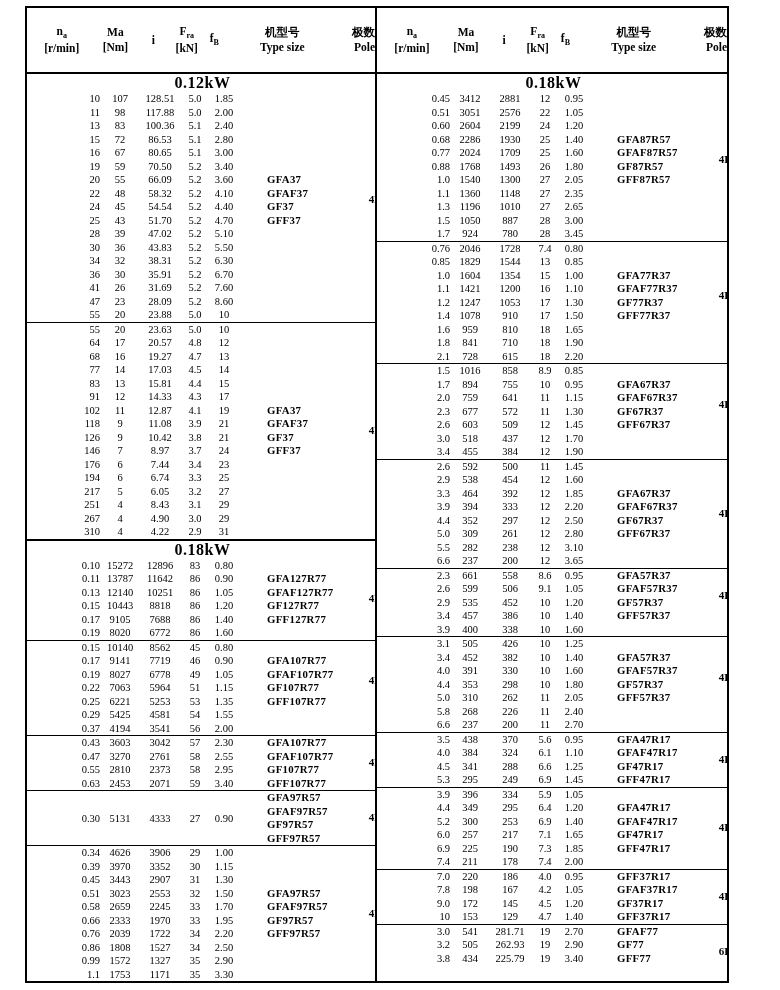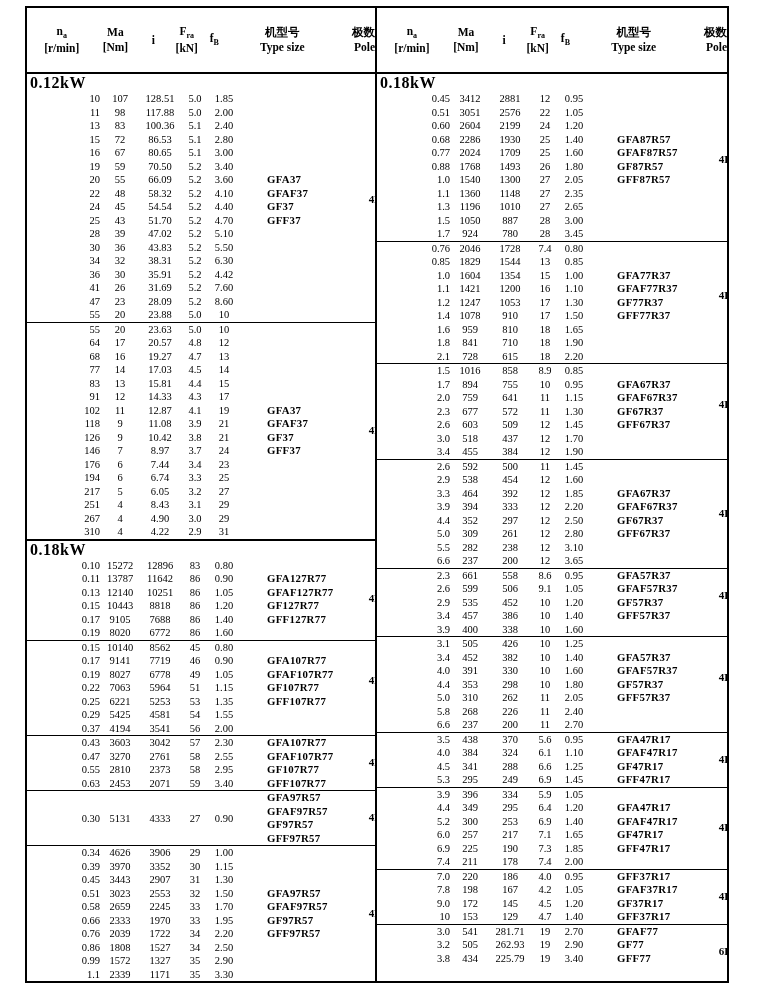--- a/index.html
+++ b/index.html
@@ -6,21 +6,21 @@
   body{width:780px;height:990px;position:relative;font-family:"Liberation Serif",serif;color:#000;}
   .table{position:absolute;left:25px;top:6px;width:704px;height:977px;border:2px solid #000;display:flex;box-sizing:border-box;background:#fff;}
   .half{width:50%;display:flex;flex-direction:column;box-sizing:border-box;overflow:hidden;}
   .half.left{border-right:2px solid #000;}
   .colheader{height:64px;border-bottom:2px solid #000;display:flex;align-items:center;flex:none;}
   .hcell{font-weight:bold;font-size:11.5px;line-height:1.3;text-align:center;box-sizing:border-box;}
   .hcell sub{font-size:8px;}
   .h0{width:73px;} .h1{width:40px;} .h2{width:40px;} .h3{width:30px;} .h4{width:28px;} .h5{width:115px;} .h6{width:40px;text-align:right;}
   .section{box-sizing:border-box;}
   .section + .section{border-top:2.5px solid #000;}
-  .section-title{font-weight:bold;font-size:16px;height:18px;line-height:18px;padding-left:3px;letter-spacing:0.5px;}
+  .section-title{font-weight:bold;font-size:16px;height:18px;line-height:18px;padding-left:3px;letter-spacing:0.5px;text-align:center;}
   .group{position:relative;}
   .group + .group{border-top:1.5px solid #000;}
   .row{display:flex;height:13.5px;line-height:13.5px;font-size:10.5px;}
   .cell{box-sizing:border-box;white-space:nowrap;}
   .c0{width:73px;text-align:right;padding-right:0;}
   .c1{width:40px;text-align:center;}
   .c2{width:40px;text-align:center;}
   .c3{width:30px;text-align:center;}
   .c4{width:28px;text-align:center;}
   .ct{width:115px;text-align:left;padding-left:29px;font-weight:bold;font-size:10.8px;letter-spacing:0.3px;}
@@ -170,21 +170,21 @@
             <div class="cell c2">38.31</div>
             <div class="cell c3">5.2</div>
             <div class="cell c4">6.30</div>
             <div class="cell ct"></div>
           </div>
           <div class="row">
             <div class="cell c0">36</div>
             <div class="cell c1">30</div>
             <div class="cell c2">35.91</div>
             <div class="cell c3">5.2</div>
-            <div class="cell c4">4.42</div>
+            <div class="cell c4">6.70</div>
             <div class="cell ct"></div>
           </div>
           <div class="row">
             <div class="cell c0">41</div>
             <div class="cell c1">26</div>
             <div class="cell c2">31.69</div>
             <div class="cell c3">5.2</div>
             <div class="cell c4">7.60</div>
             <div class="cell ct"></div>
           </div>
@@ -569,21 +569,21 @@
           <div class="row">
             <div class="cell c0">0.99</div>
             <div class="cell c1">1572</div>
             <div class="cell c2">1327</div>
             <div class="cell c3">35</div>
             <div class="cell c4">2.90</div>
             <div class="cell ct"></div>
           </div>
           <div class="row">
             <div class="cell c0">1.1</div>
-            <div class="cell c1">2339</div>
+            <div class="cell c1">1753</div>
             <div class="cell c2">1171</div>
             <div class="cell c3">35</div>
             <div class="cell c4">3.30</div>
             <div class="cell ct"></div>
           </div>
           <div class="pole" style="top: 60.75px;">4P</div>
         </div>
       </div>
     </div>
   <div class="half right" id="half-right">

